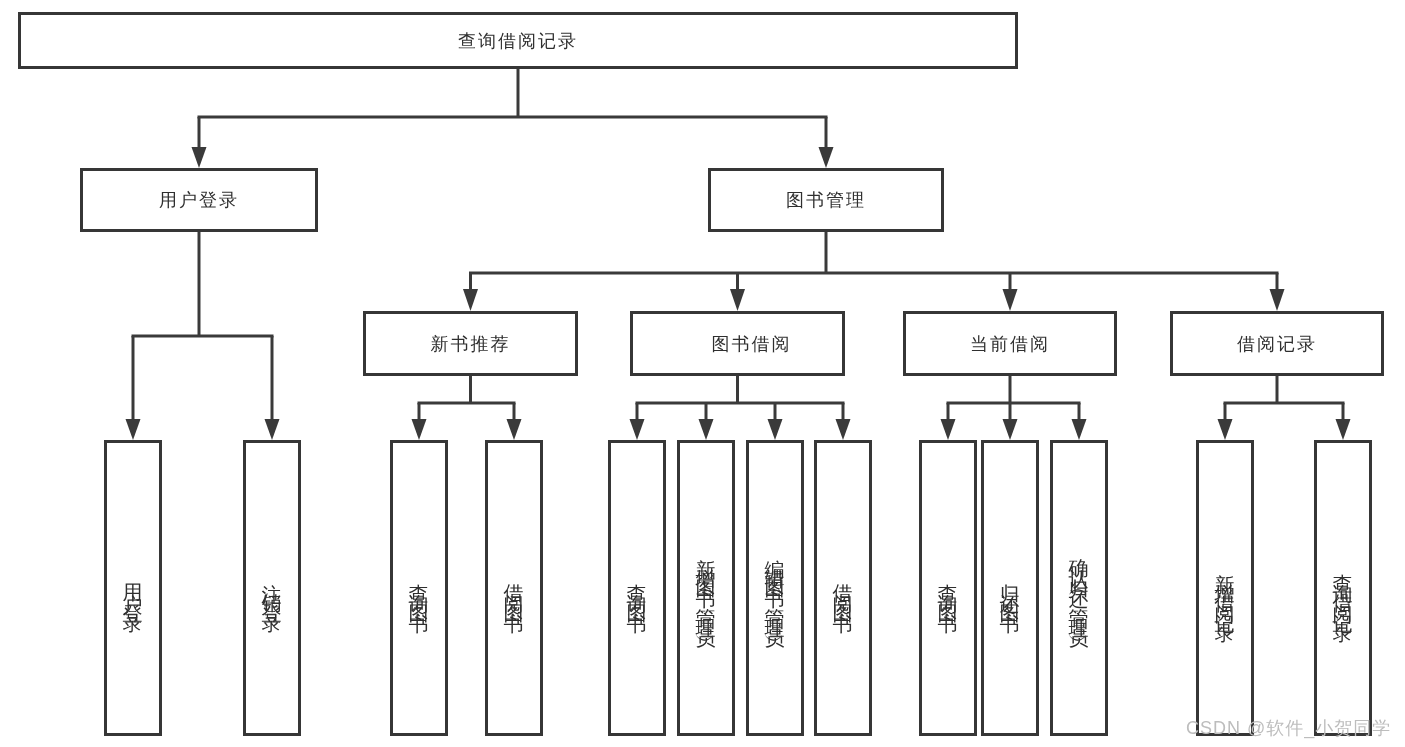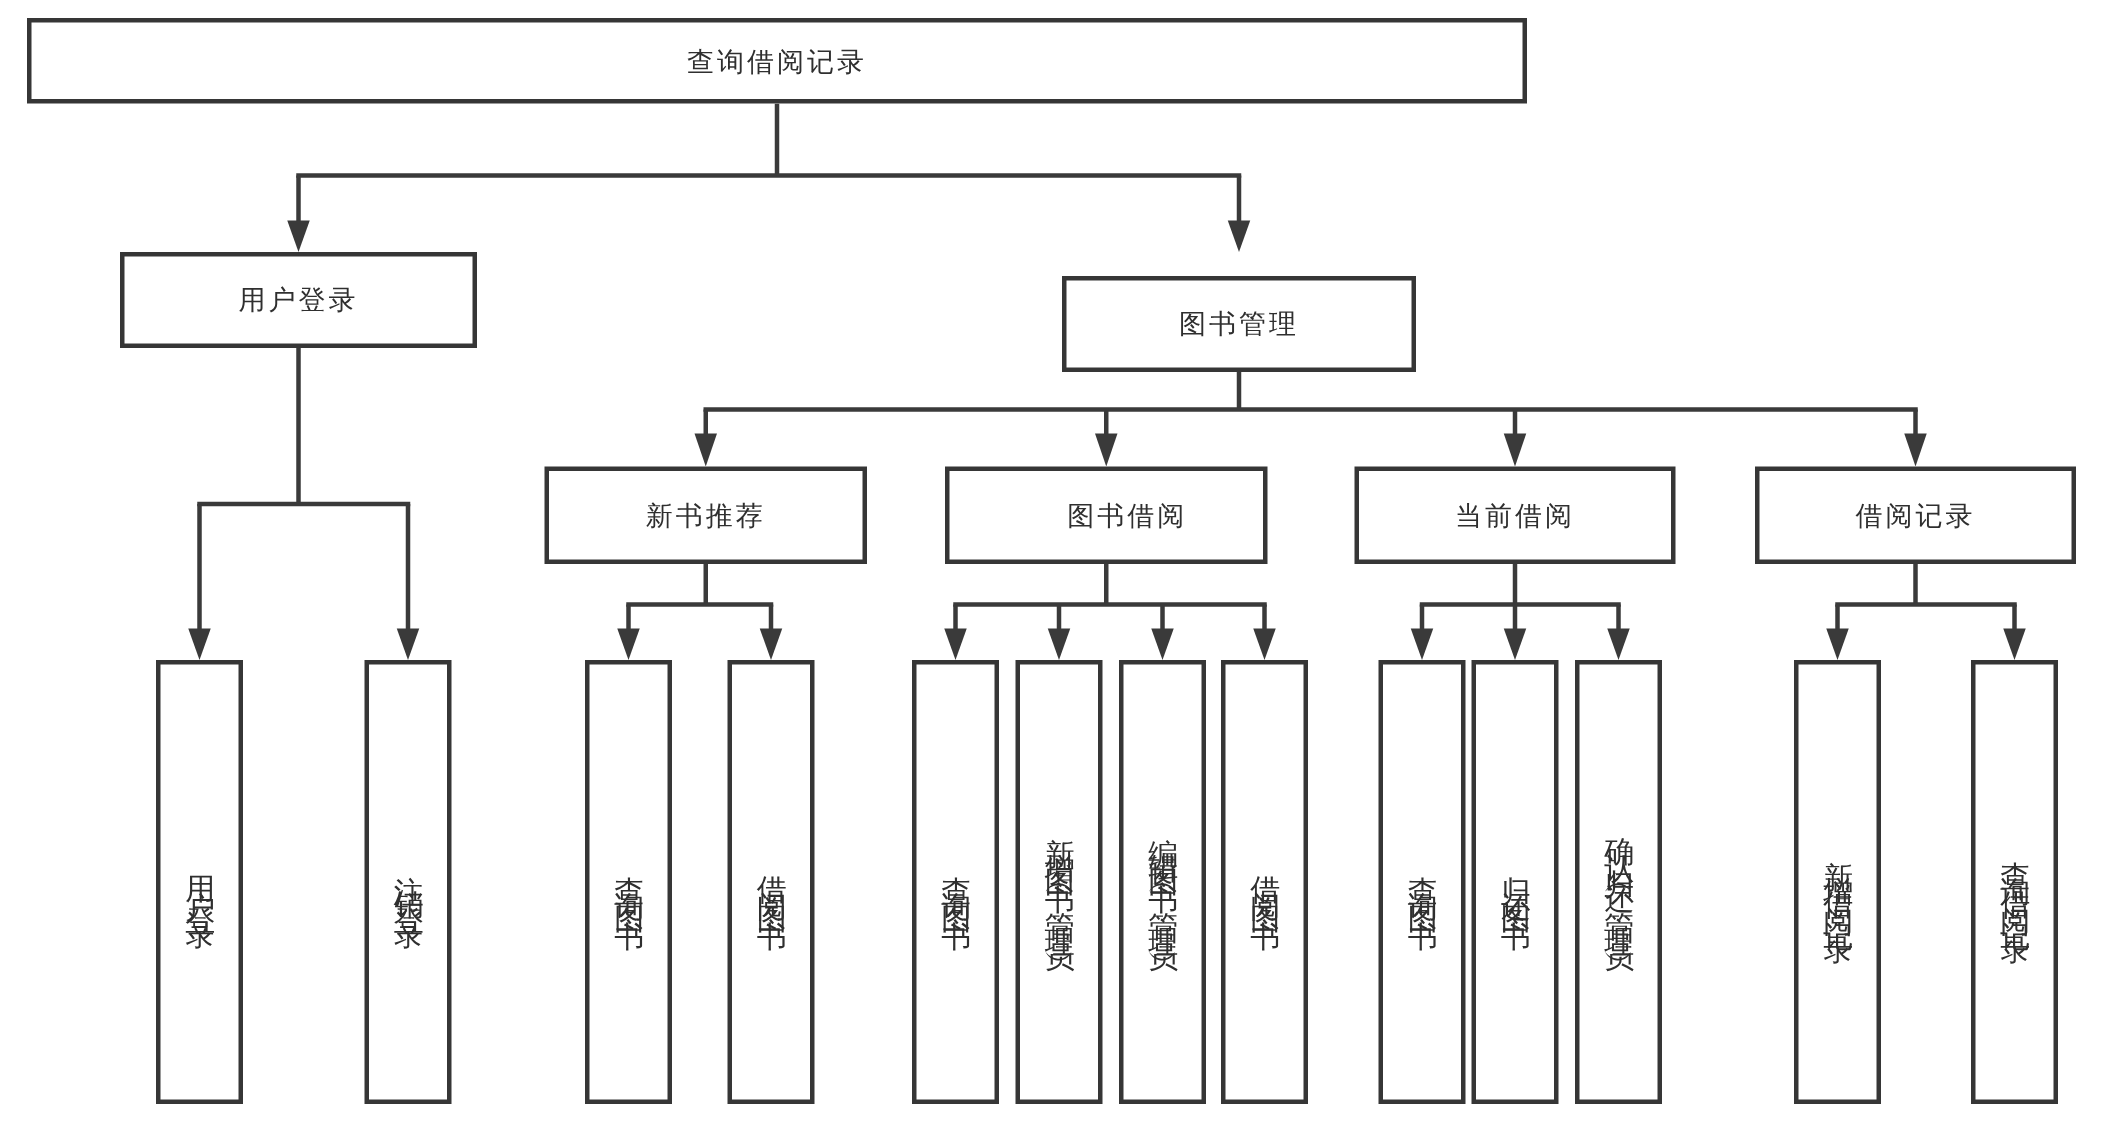--- a/index.html
+++ b/index.html
@@ -126,21 +126,21 @@
       <line x1="1225" y1="403" x2="1225" y2="422"></line>
       <polygon points="1217.5,419 1232.5,419 1225,440"></polygon>
       <line x1="1343" y1="403" x2="1343" y2="422"></line>
       <polygon points="1335.5,419 1350.5,419 1343,440"></polygon>
     </g>
   </svg>
 
   <div class="box hbox" style="left:18px; top:12px; width:1000px; height:57px;">查询借阅记录</div>
 
   <div class="box hbox" style="left:80px; top:168px; width:238px; height:64px;">用户登录</div>
-  <div class="box hbox" style="left:708px; top:184px; width:236px; height:64px;">图书管理</div>
+  <div class="box hbox" style="left:708px; top:168px; width:236px; height:64px;">图书管理</div>
 
   <div class="box hbox" style="left:363px; top:311px; width:215px; height:65px;">新书推荐</div>
   <div class="box hbox" style="left:630px; top:311px; width:215px; height:65px;padding-left:28px;">图书借阅</div>
   <div class="box hbox" style="left:1170px; top:311px; width:214px; height:65px;">借阅记录</div>
   <div class="box hbox" style="left:903px; top:311px; width:214px; height:65px;">当前借阅</div>
 
   <div class="box leaf" style="left:104px;">
     <span>用户登录</span>
   </div>
   <div class="box leaf" style="left:243px;">
@@ -173,14 +173,15 @@
   <div class="box leaf" style="left:1050px;">
     <span>确认归还（管理员）</span>
   </div>
   <div class="box leaf" style="left:1196px;">
     <span>新增借阅记录</span>
   </div>
   <div class="box leaf" style="left:1314px;">
     <span>查询借阅记录</span>
   </div>
 
+  <div class="watermark">CSDN @软件_小贺同学</div>
 
 </div>
 
 </body></html>

